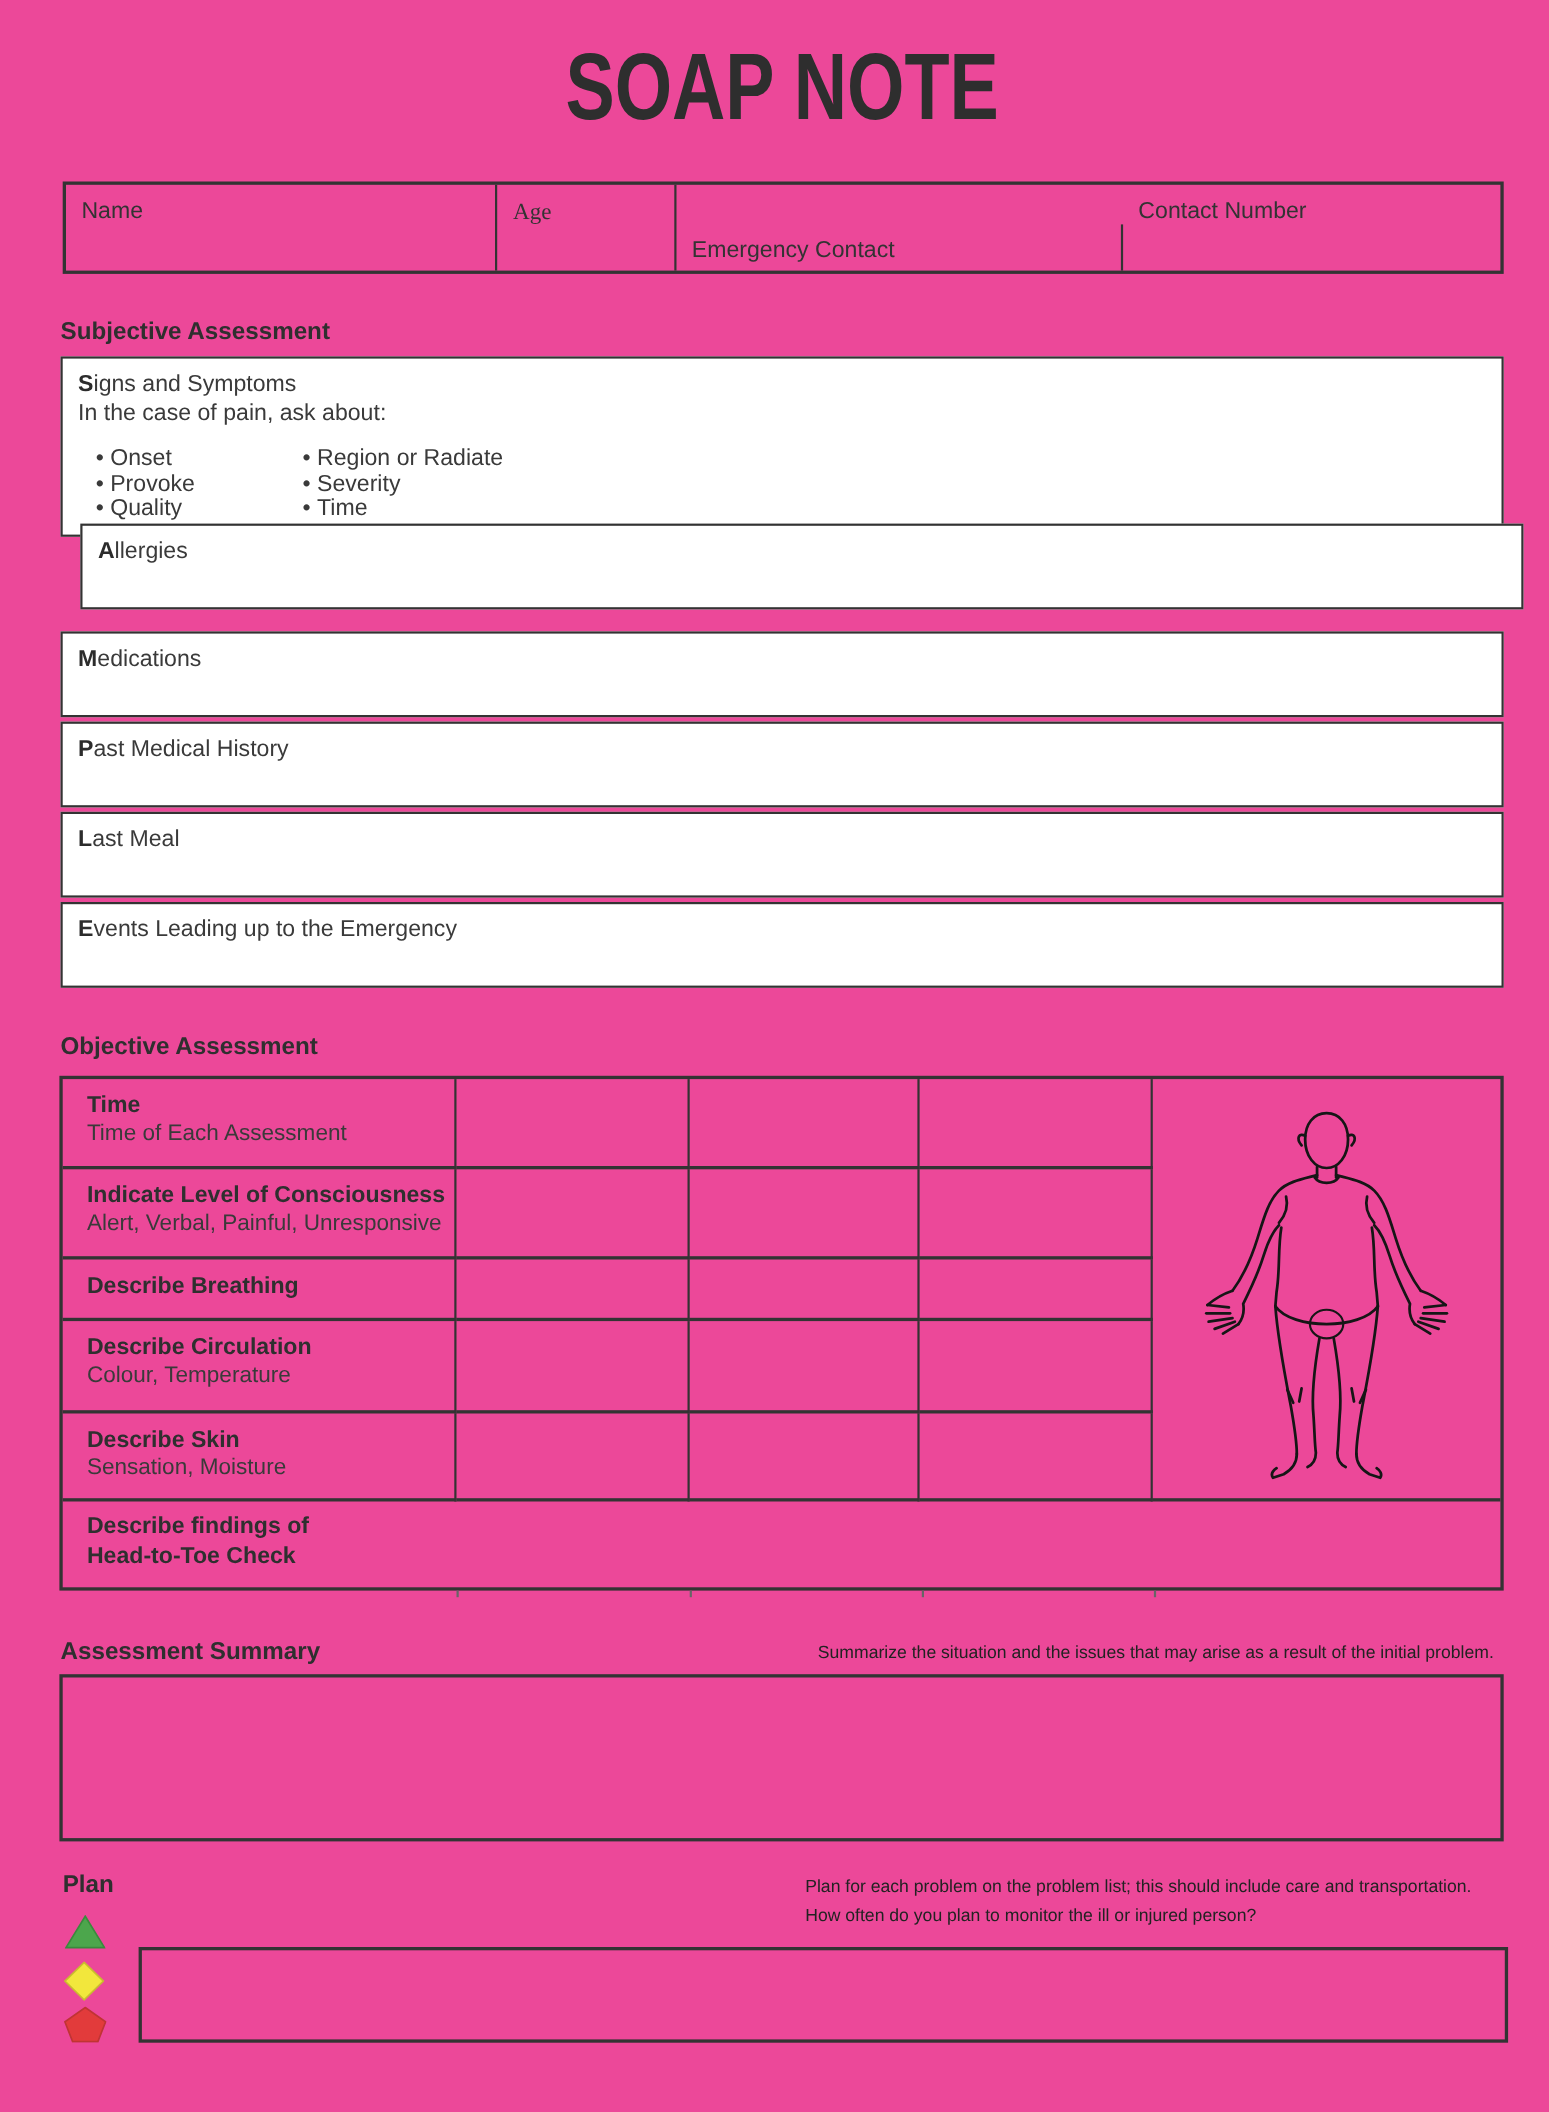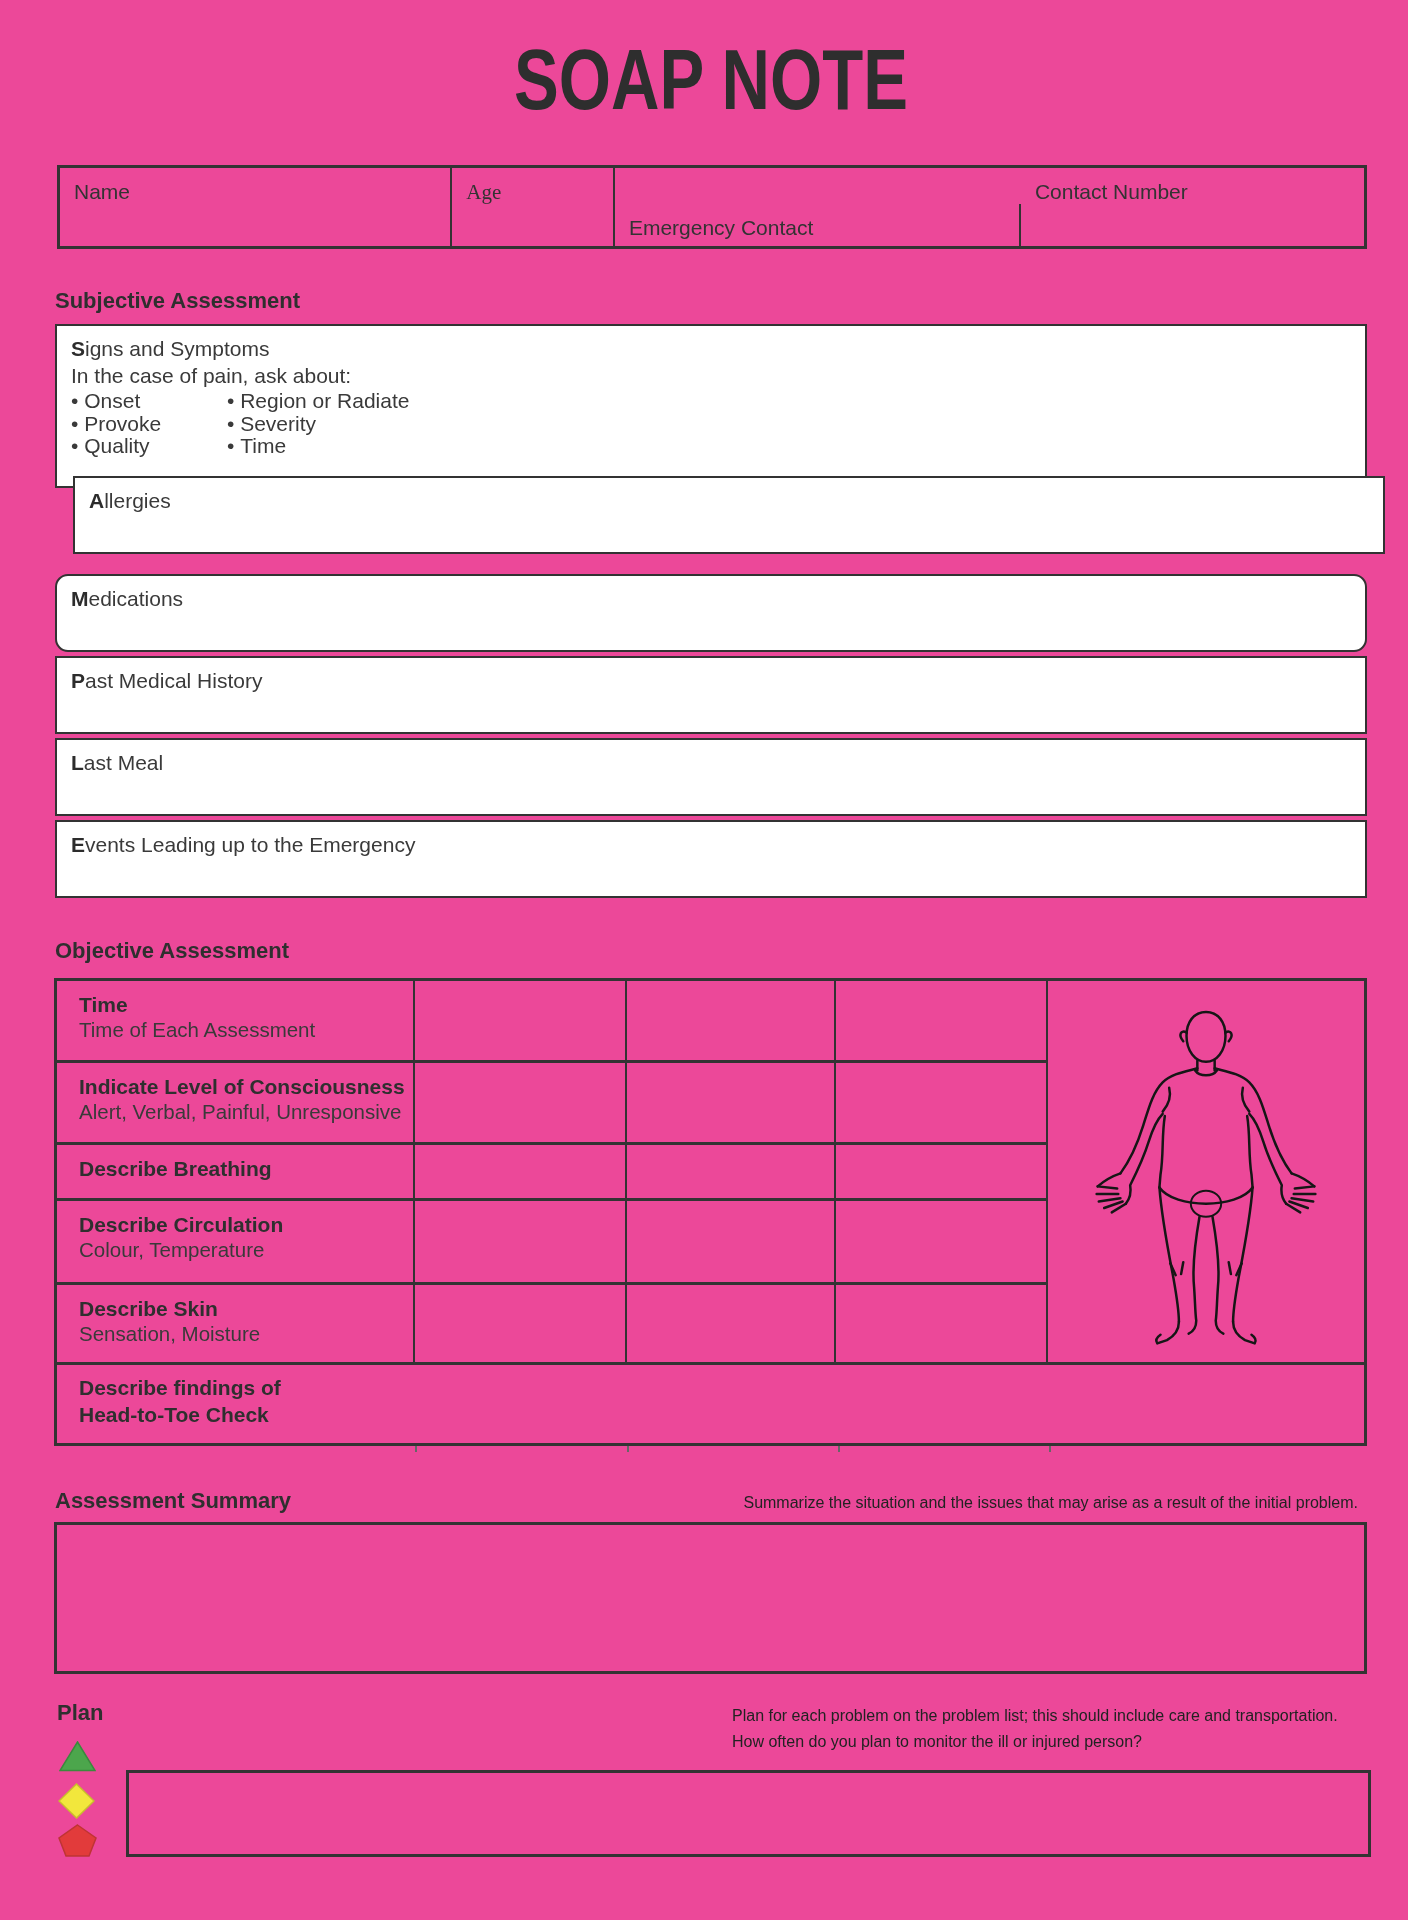--- a/index.html
+++ b/index.html
@@ -18,21 +18,21 @@
   .info-cell:last-child{border-right:none;}
   .ic-name{width:30.3%;}.ic-age{width:11.8%;font-family:Liberation Serif, serif;}.ic-em{width:31.4%;margin-top:36px;}.ic-cn{width:26.5%;}
 
   .section-heading{font-size:22px;font-weight:bold;color:#2f2f2f;white-space:nowrap;}
 
   
   .srow{left:55px;width:1312px;border:2.5px solid #333;padding:9px 14px 0 14px;font-size:21px;
         color:#3a3a3a;line-height:27px;background:#fff;}
   .lead{font-weight:bold;color:#2c2c2c;}
   .bullets{display:flex;margin-top:1px;}
-  .bullets ul{list-style:none;margin:0;padding:0;}
+  .bullets ul{list-style:none;margin:16px;padding:0;}
   .bullets ul.bl{width:156px;}
   .bullets li{line-height:22.5px;font-size:21px;}
   .bullets li:before{content:"\2022\00a0";}
 
   
   .obj-table{left:54px;top:978px;width:1313px;height:468px;border:3px solid #333;display:grid;
              grid-template-columns:27.4% 16.2% 16.0% 16.2% 1fr;
              grid-template-rows:82px 82px 56px 84px 80px 1fr;}
   .oc{border-right:2px solid #333;border-bottom:3px solid #333;box-sizing:border-box;min-width:0;}
   .olabel{padding:11px 0 0 22px;overflow:visible;}
@@ -88,21 +88,21 @@
         <li>Region or Radiate</li>
         <li>Severity</li>
         <li>Time</li>
       </ul>
     </div>
   </div>
 
   <div class="abs srow" style="top:476px;height:78px;margin-left:18px;">
     <div><span class="lead">A</span><span>llergies</span></div>
   </div>
-  <div class="abs srow" style="top:574px;height:78px;border-radius:13px;">
+  <div class="abs srow" style="top:574px;height:78px;">
     <div><span class="lead">M</span><span>edications</span></div>
   </div>
   <div class="abs srow" style="top:656px;height:78px;">
     <div><span class="lead">P</span><span>ast Medical History</span></div>
   </div>
   <div class="abs srow" style="top:820px;height:78px;">
     <div><span class="lead">E</span><span>vents Leading up to the Emergency</span></div>
   </div>
   <div class="abs srow" style="top:738px;height:78px;">
     <div><span class="lead">L</span><span>ast Meal</span></div>

